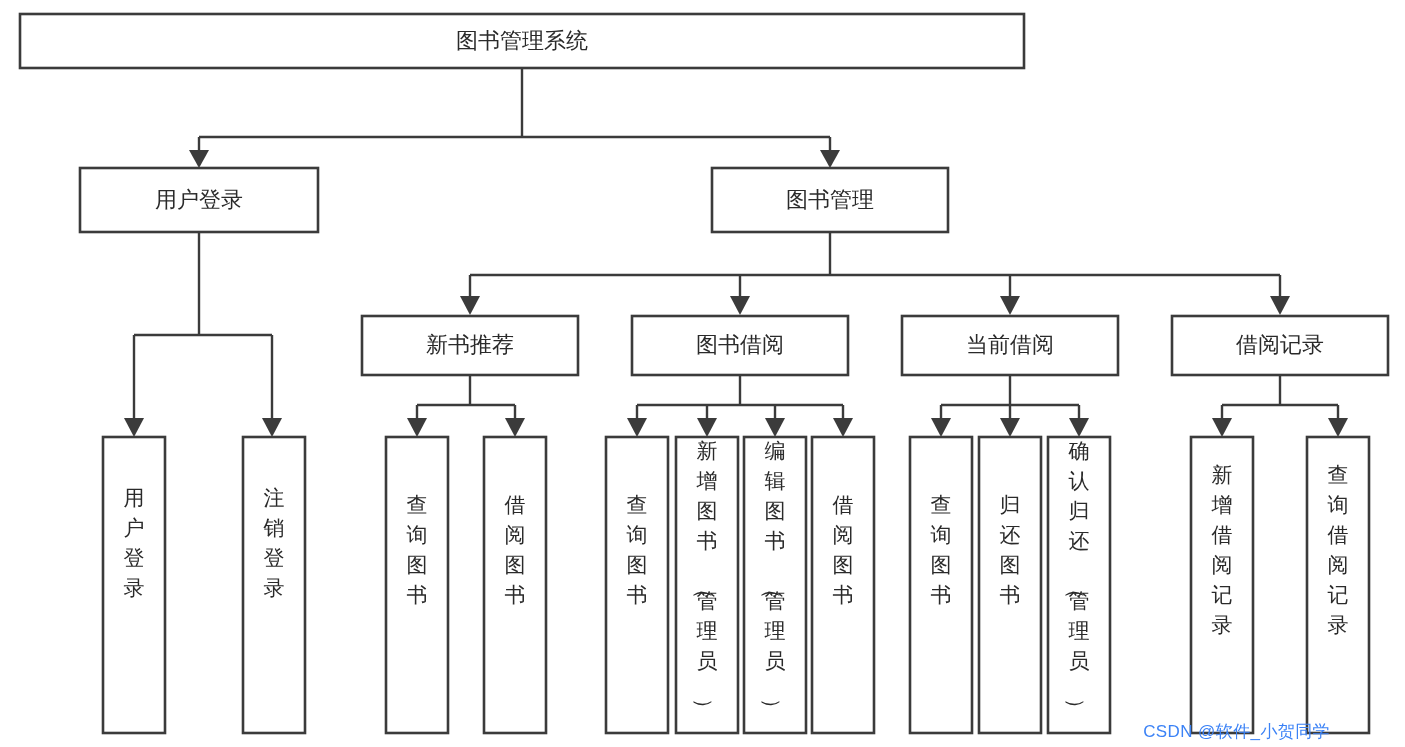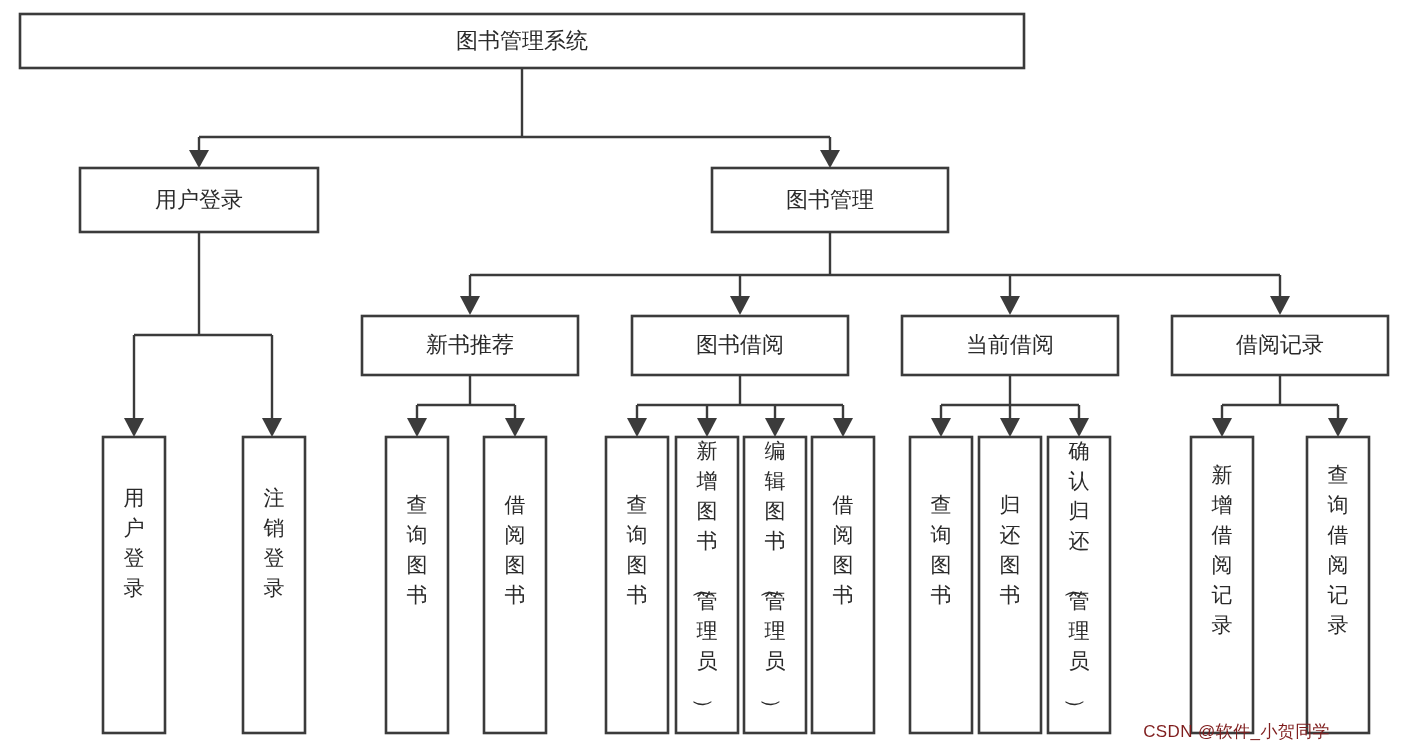--- a/index.html
+++ b/index.html
@@ -51,21 +51,21 @@
     font-family: "Liberation Sans", "DejaVu Sans", sans-serif;
     font-size: 21px;
     text-anchor: middle;
   }
   .watermark-text {
     position: absolute;
     right: 8px;
     bottom: 4px;
     font-family: "Liberation Sans", "DejaVu Sans", sans-serif;
     font-size: 17px;
-    color: #7f1d1d;
+    color: #3b82f6;
     white-space: nowrap;
     letter-spacing: 0.4px;
     user-select: none;
     margin-top: 40px;
   }
 </style>
 </head>
 <body>
 
 <div id="diagram-root">

